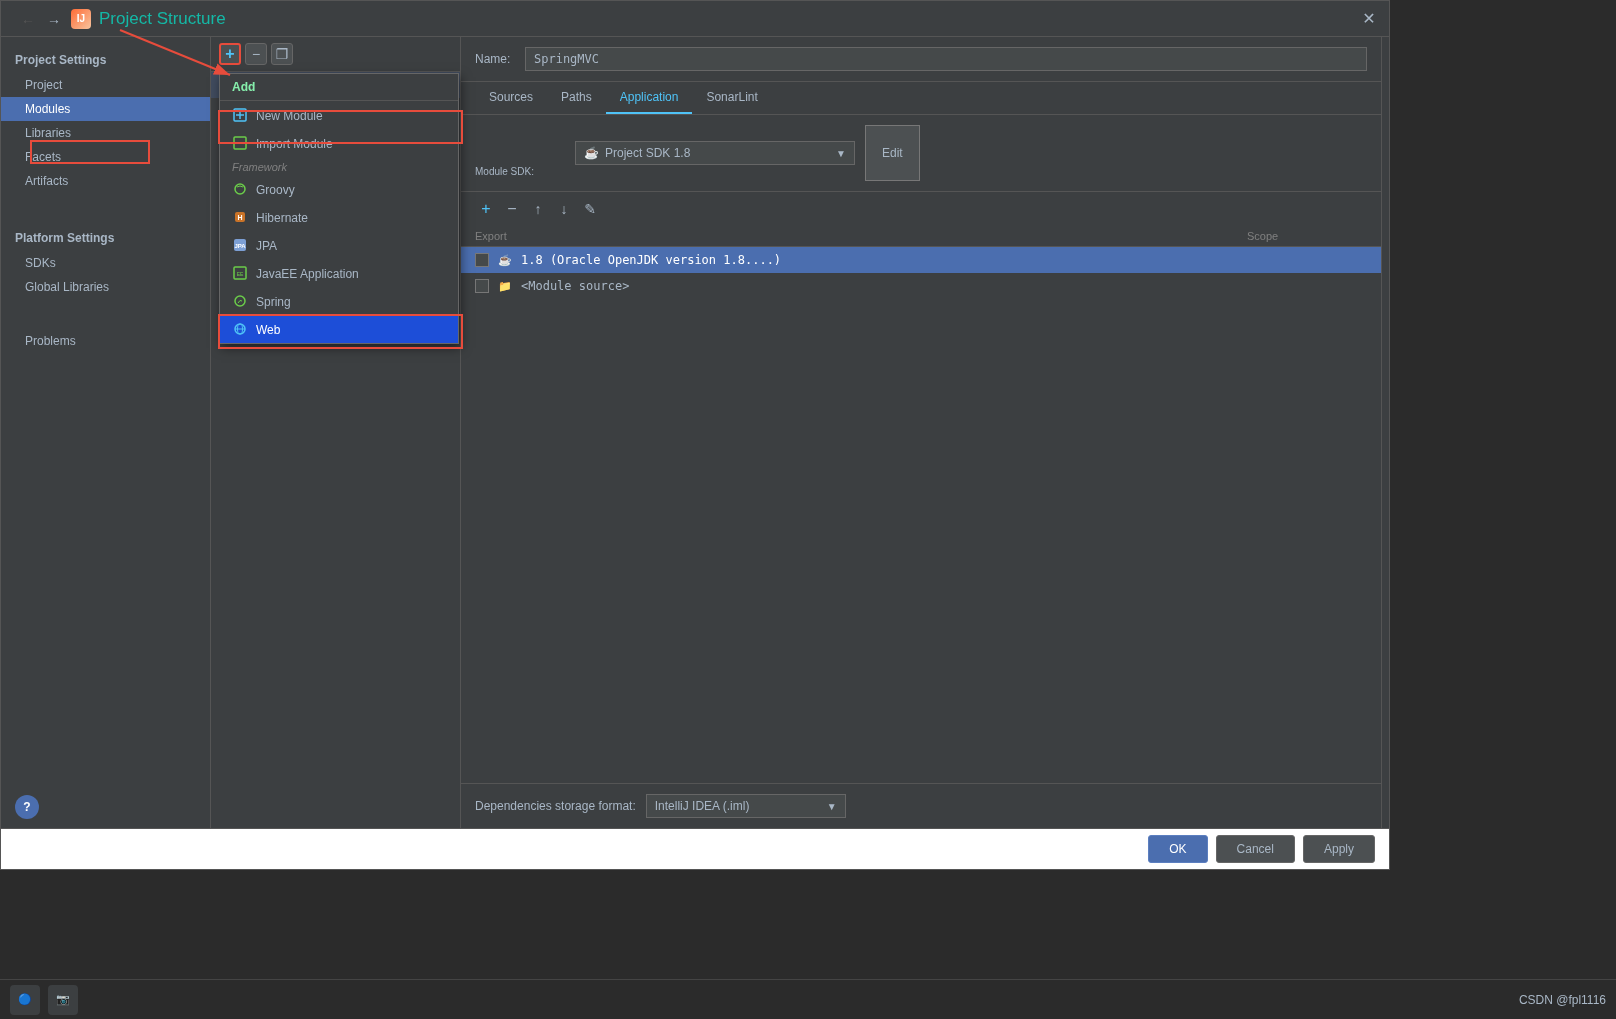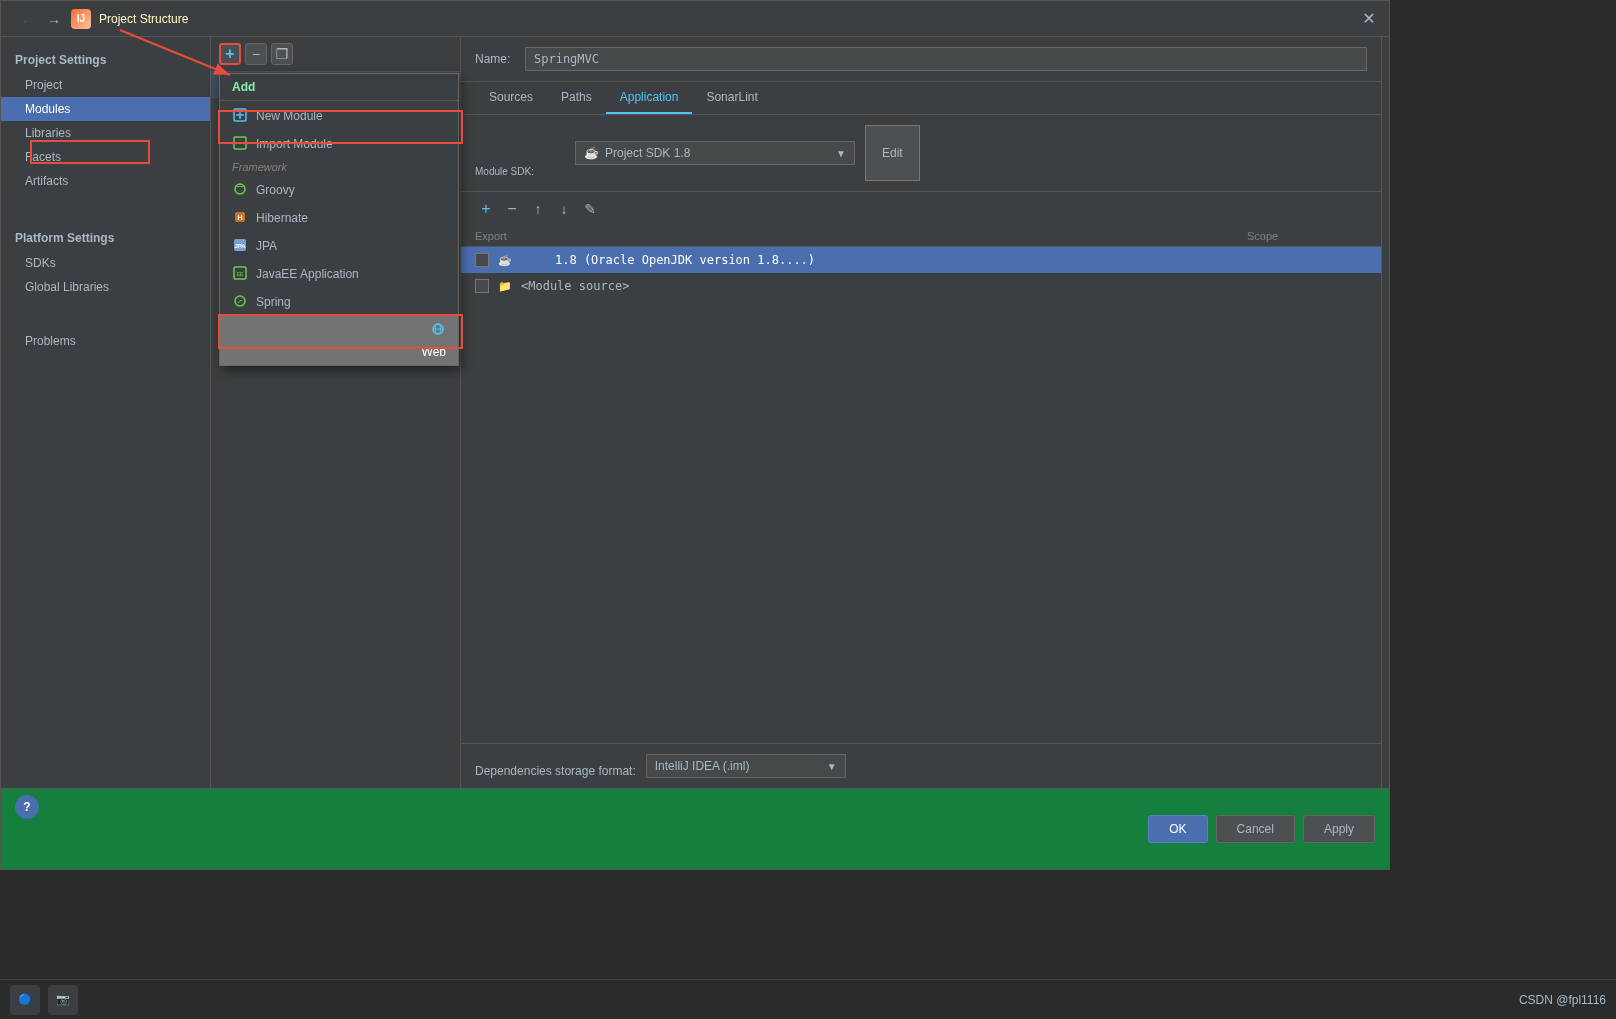--- a/index.html
+++ b/index.html
@@ -41,22 +41,22 @@
       background: linear-gradient(135deg, #ff6b35, #f7c59f);
       border-radius: 4px;
       margin-right: 8px;
       display: flex; align-items: center; justify-content: center;
       font-size: 10px; color: white; font-weight: bold;
       flex-shrink: 0;
     }
 
     .dialog-titlebar .title {
       flex: 1;
-      color: #fef9c3;
-      font-size: 12px;
+      color: #14b8a6;
+      font-size: 17px;
     }
 
     .dialog-titlebar .close-btn {
       width: 20px; height: 20px;
       display: flex; align-items: center; justify-content: center;
       color: #a9b7c6;
       cursor: pointer;
       font-size: 16px;
     }
 
@@ -159,23 +159,22 @@
       display: flex;
       align-items: flex-end;
       padding: 6px 12px;
       cursor: pointer;
       color: #a9b7c6;
       font-size: 12px;
       gap: 8px;
     }
 
     .add-menu-item.highlighted {
-      background: #737373;
+      background: #1d4ed8;
       color: #ffffff;
-      flex-direction: column;
     }
 
     .add-menu-section {
       padding: 4px 12px 2px;
       color: #808080;
       font-size: 11px;
       font-style: italic;
     }
 
     .menu-icon {
@@ -385,21 +384,21 @@
 
     .dep-scope {
       width: 120px;
       color: #808080;
       font-size: 11px;
     }
 
     
     .storage-row {
       display: flex;
-      align-items: flex-end;
+      align-items: center;
       padding: 10px 14px;
       gap: 10px;
       border-top: 1px solid #555;
       flex-shrink: 0;
     }
 
     .storage-label {
       color: #a9b7c6;
       font-size: 12px;
     }
@@ -415,24 +414,24 @@
       cursor: pointer;
       width: 200px;
       justify-content: space-between;
     }
 
     
     .dialog-footer {
       display: flex;
       justify-content: flex-end;
       align-items: center;
-      padding: 26px 14px;
+      padding: 6px 14px;
       gap: 8px;
       border-top: 1px solid #555;
-      background: #15803d;
+      background: #ffffff;
       flex-shrink: 0;
     }
 
     .footer-btn {
       padding: 6px 20px;
       font-size: 12px;
       cursor: pointer;
       border-radius: 3px;
     }
 
@@ -718,21 +717,21 @@
         <div class="deps-list-header">
           <span class="deps-header-export">Export</span>
           <span class="deps-header-scope">Scope</span>
         </div>
 
         <div class="deps-list">
 
           <div class="dep-item selected">
             <div class="dep-checkbox"></div>
             <div class="dep-icon java-icon">☕</div>
-            <span class="dep-name" style="color:#ffffff;margin-left:34px;">1.8 (Oracle OpenJDK version 1.8....)</span>
+            <span class="dep-name" style="color:#ffffff;">1.8 (Oracle OpenJDK version 1.8....)</span>
             <span class="dep-scope"></span>
           </div>
 
           <div class="dep-item">
             <div class="dep-checkbox"></div>
             <div class="dep-icon folder-icon">📁</div>
             <span class="dep-name">&lt;Module source&gt;</span>
             <span class="dep-scope"></span>
           </div>
         </div>

